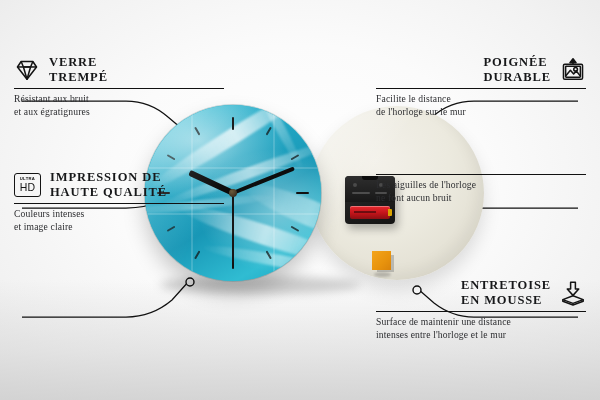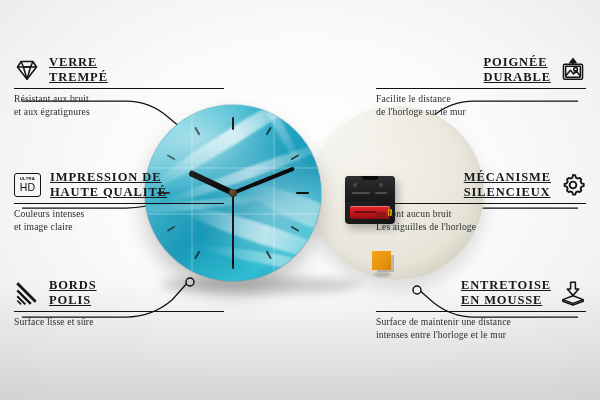--- a/index.html
+++ b/index.html
@@ -94,21 +94,20 @@
   
   .callout{position:absolute;width:210px;}
   .callout.left{text-align:left;left:14px;}
   .callout.right{text-align:left;right:14px;}
   .co-head{display:flex;align-items:center;gap:9px;}
   .callout.right .co-head{flex-direction:row-reverse;}
   .co-title{
     font-family:"Liberation Serif",serif;font-weight:700;
     font-size:12.5px;line-height:14.5px;letter-spacing:.9px;color:#17181a;
     text-transform:uppercase;
-    text-decoration:underline;
   }
   .co-rule{height:1.4px;background:#111;margin:4px 0 4px 0;width:100%;}
   .co-sub{
     font-family:"Liberation Serif",serif;font-size:9.6px;line-height:12.2px;
     color:#2c2d30;letter-spacing:.15px;
   }
   .ico{width:26px;height:26px;flex:0 0 26px;display:block;}
   .ico svg{display:block;width:26px;height:26px;}
   .hd-badge{
     width:25px;height:22px;border:1.8px solid #141414;border-radius:3px;
@@ -255,41 +254,20 @@
       <div>
         <div class="co-title">IMPRESSION DE</div>
         <div class="co-title">HAUTE QUALITÉ</div>
       </div>
     </div>
     <div class="co-rule"></div>
     <div class="co-sub">Couleurs intenses</div>
     <div class="co-sub">et image claire</div>
   </div>
 
-  <div class="callout left" style="top:278px;">
-    <div class="co-head">
-      <span class="ico">
-        <svg viewBox="0 0 24 24">
-            <g stroke="#141414" stroke-linecap="butt">
-          <path d="M3 3 L20 20" stroke-width="2.6"></path>
-          <path d="M3 9.5 L15.5 22" stroke-width="2.2"></path>
-          <path d="M3 15 L10.5 22.5" stroke-width="1.8"></path>
-          <path d="M3 19 L6.5 22.5" stroke-width="1.4"></path>
-            </g>
-          </svg>
-      </span>
-      <div>
-        <div class="co-title">BORDS</div>
-        <div class="co-title">POLIS</div>
-      </div>
-    </div>
-    <div class="co-rule"></div>
-    <div class="co-sub">Surface lisse et sûre</div>
-    <div class="co-sub"></div>
-  </div>
 
   <div class="callout right" style="top:55px;">
     <div class="co-head">
       <span class="ico">
         <svg viewBox="0 0 24 24">
             <g fill="none" stroke="#141414" stroke-width="1.4" stroke-linejoin="round">
           <path d="M12 1.6 L9.2 5.2 H14.8 Z" fill="#141414"></path>
           <path d="M12 5.2 V6.6"></path>
           <rect x="3.2" y="6.6" width="17.6" height="14" rx="1.2"></rect>
           <rect x="5.2" y="8.6" width="13.6" height="10" rx=".6"></rect>
@@ -302,37 +280,23 @@
         <div class="co-title">POIGNÉE</div>
         <div class="co-title">DURABLE</div>
       </div>
     </div>
     <div class="co-rule"></div>
     <div class="co-sub">Facilite le distance</div>
     <div class="co-sub">de l'horloge sur le mur</div>
   </div>
 
   <div class="callout right" style="top:170px;">
-    <div class="co-head">
-      <span class="ico">
-        <svg viewBox="0 0 24 24">
-            <g fill="none" stroke="#141414" stroke-width="1.7" stroke-linejoin="round">
-          <path d="M12 2.6 l2.1.55 .55 2.0 1.5 .87 1.98 -.6 1.5 1.5 -.6 1.98 .87 1.5 2.0 .55 v2.1 l-2.0 .55 -.87 1.5 .6 1.98 -1.5 1.5 -1.98 -.6 -1.5 .87 -.55 2.0 h-2.1 l-.55 -2.0 -1.5 -.87 -1.98 .6 -1.5 -1.5 .6 -1.98 -.87 -1.5 -2.0 -.55 v-2.1 l2.0 -.55 .87 -1.5 -.6 -1.98 1.5 -1.5 1.98 .6 1.5 -.87 .55 -2.0 Z"></path>
-          <circle cx="12" cy="12" r="3.1"></circle>
-            </g>
-          </svg>
-      </span>
-      <div>
-        <div class="co-title">MÉCANISME</div>
-        <div class="co-title">SILENCIEUX</div>
-      </div>
-    </div>
-    <div class="co-rule"></div>
+    <div class="co-rule"></div>
+    <div class="co-sub">Les aiguilles de l'horloge</div>
     <div class="co-sub">ne font aucun bruit</div>
-    <div class="co-sub">Les aiguilles de l'horloge</div>
   </div>
 
   <div class="callout right" style="top:278px;">
     <div class="co-head">
       <span class="ico">
         <svg viewBox="0 0 24 24">
             <g fill="none" stroke="#141414" stroke-width="1.4" stroke-linejoin="round">
           <path d="M9.8 2 h4.4 v6.4 h3.1 L12 14.2 L6.7 8.4 h3.1 Z"></path>
           <path d="M12 14.6 L2.6 18.1 L12 21.6 L21.4 18.1 Z"></path>
           <path d="M2.6 18.1 v1.5 L12 23.1 l9.4 -3.5 v-1.5"></path>

